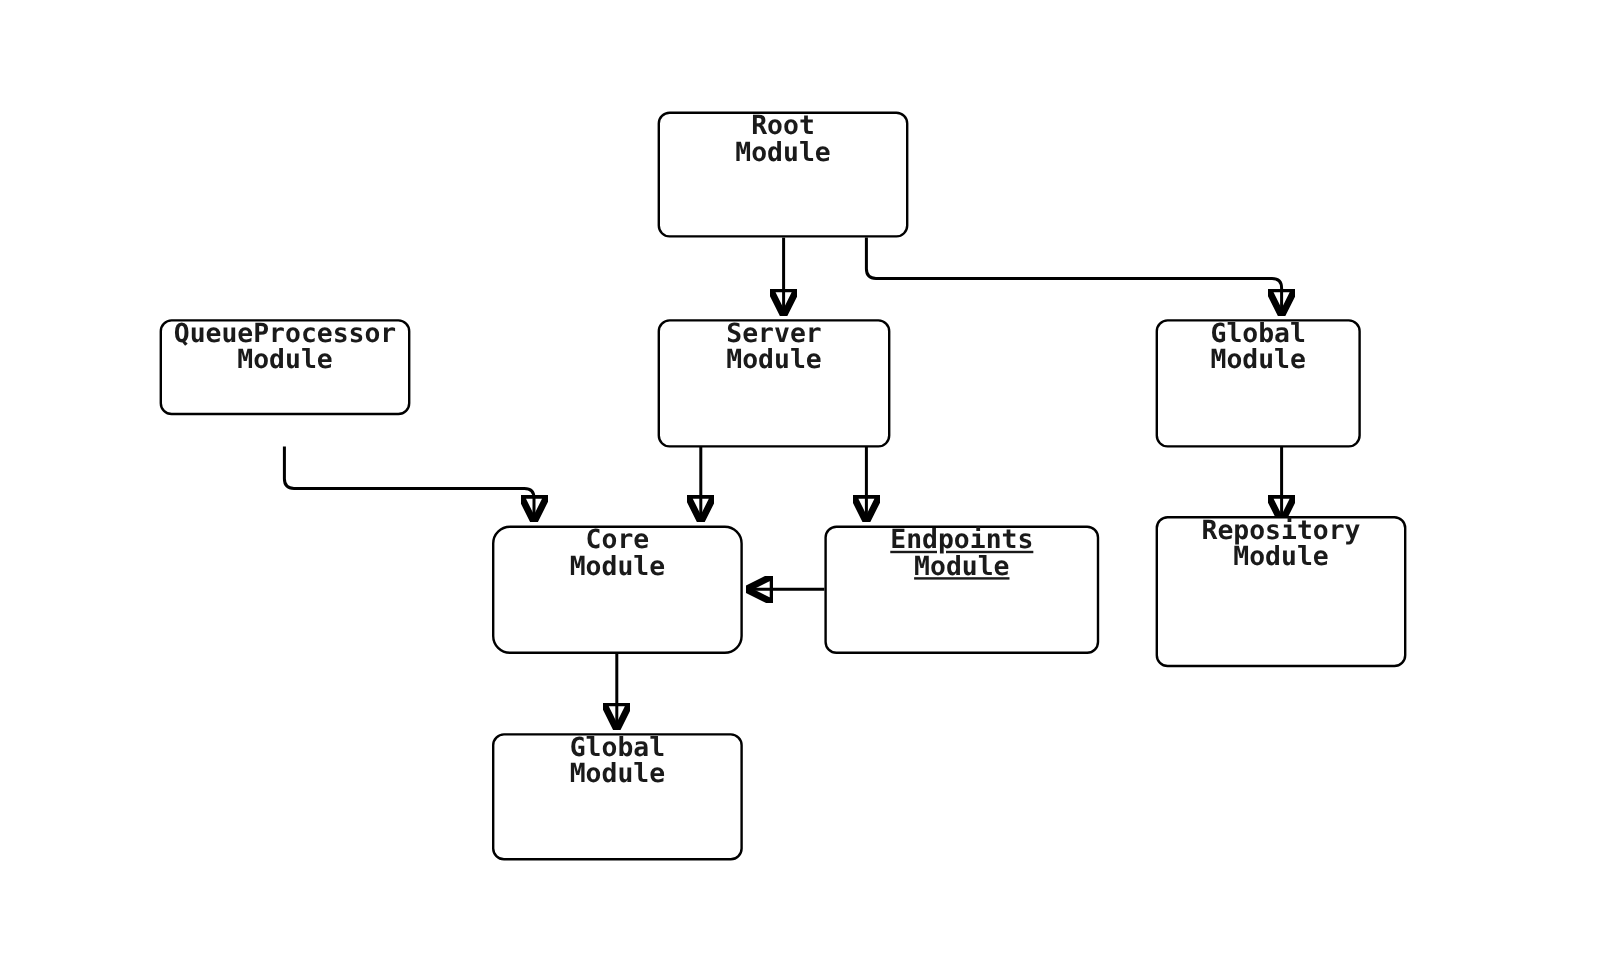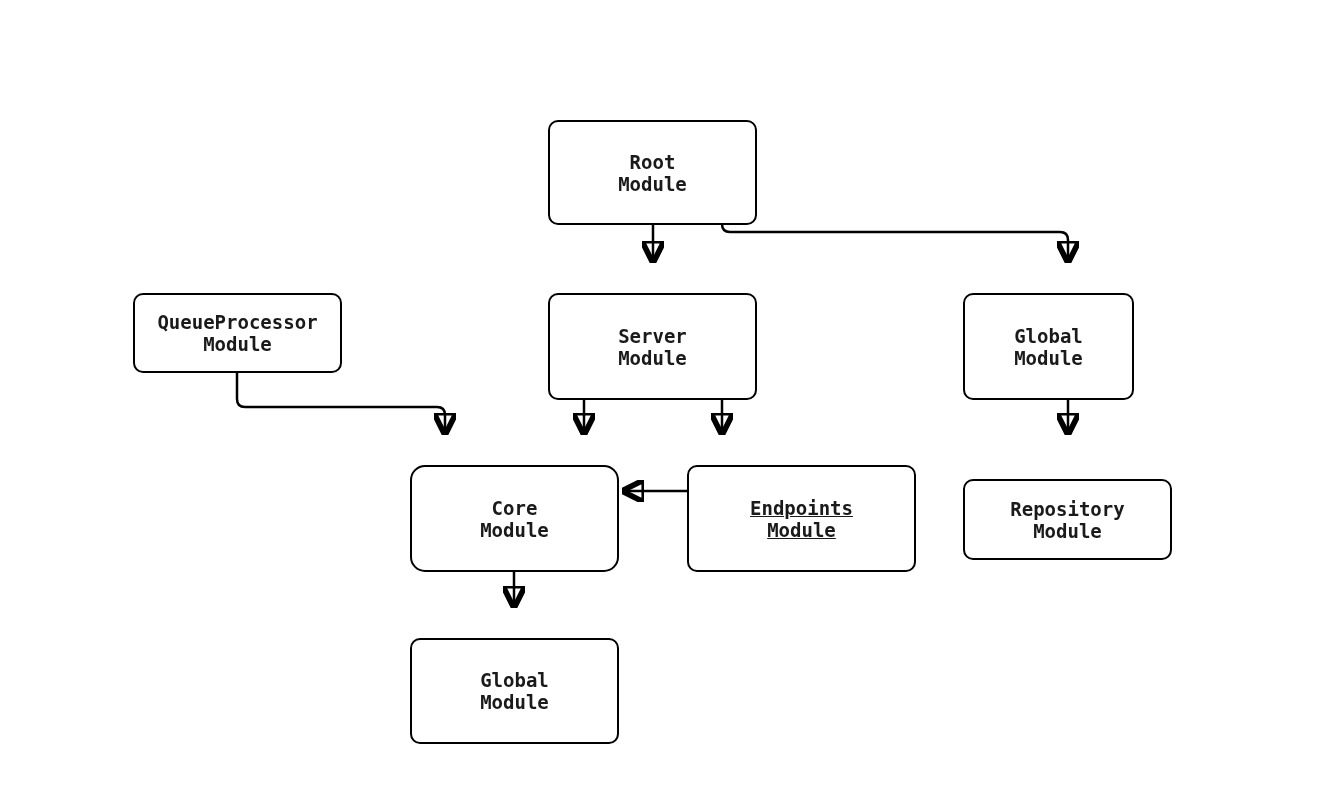--- a/index.html
+++ b/index.html
@@ -31,28 +31,27 @@
   }
   .node {
     position: absolute;
     box-sizing: border-box;
     background: #ffffff;
     border: 2.5px solid #000000;
     border-radius: 10px;
     display: flex;
     flex-direction: column;
     align-items: center;
-    justify-content: center;
+    justify-content: flex-start;
     z-index: 1;
     font-weight: bold;
-    font-size: 19px;
+    font-size: 22px;
     line-height: 22px;
     color: #1a1a1a;
     text-align: center;
-    margin-top: 27px;
   }
   .node span {
     display: block;
     white-space: nowrap;
   }
 </style>
 </head>
 <body>
 
 <div class="canvas">
@@ -76,41 +75,41 @@
   <div class="node" style="left:548px; top:93px;  width:209px; height:105px;">
     <span>Root</span>
     <span>Module</span>
   </div>
 
   <div class="node" style="left:133px; top:266px; width:209px; height:80px;">
     <span>QueueProcessor</span>
     <span>Module</span>
   </div>
 
-  <div class="node" style="left:548px; top:266px; width:209px; height:107px;">
+  <div class="node" style="left:548px; top:266px; width:194px; height:107px;">
     <span>Server</span>
     <span>Module</span>
   </div>
 
   <div class="node" style="left:963px; top:266px; width:171px; height:107px;">
     <span>Global</span>
     <span>Module</span>
   </div>
 
   <div class="node" style="left:410px; top:438px; width:209px; height:107px;border-radius:15px;">
     <span>Core</span>
     <span>Module</span>
   </div>
 
   <div class="node" style="left:687px; top:438px; width:229px; height:107px;text-decoration:underline;">
     <span>Endpoints</span>
     <span>Module</span>
   </div>
 
-  <div class="node" style="left:963px; top:452px; width:209px; height:81px;">
+  <div class="node" style="left:963px; top:430px; width:209px; height:126px;">
     <span>Repository</span>
     <span>Module</span>
   </div>
 
   <div class="node" style="left:410px; top:611px; width:209px; height:106px;">
     <span>Global</span>
     <span>Module</span>
   </div>
 
 </div>

